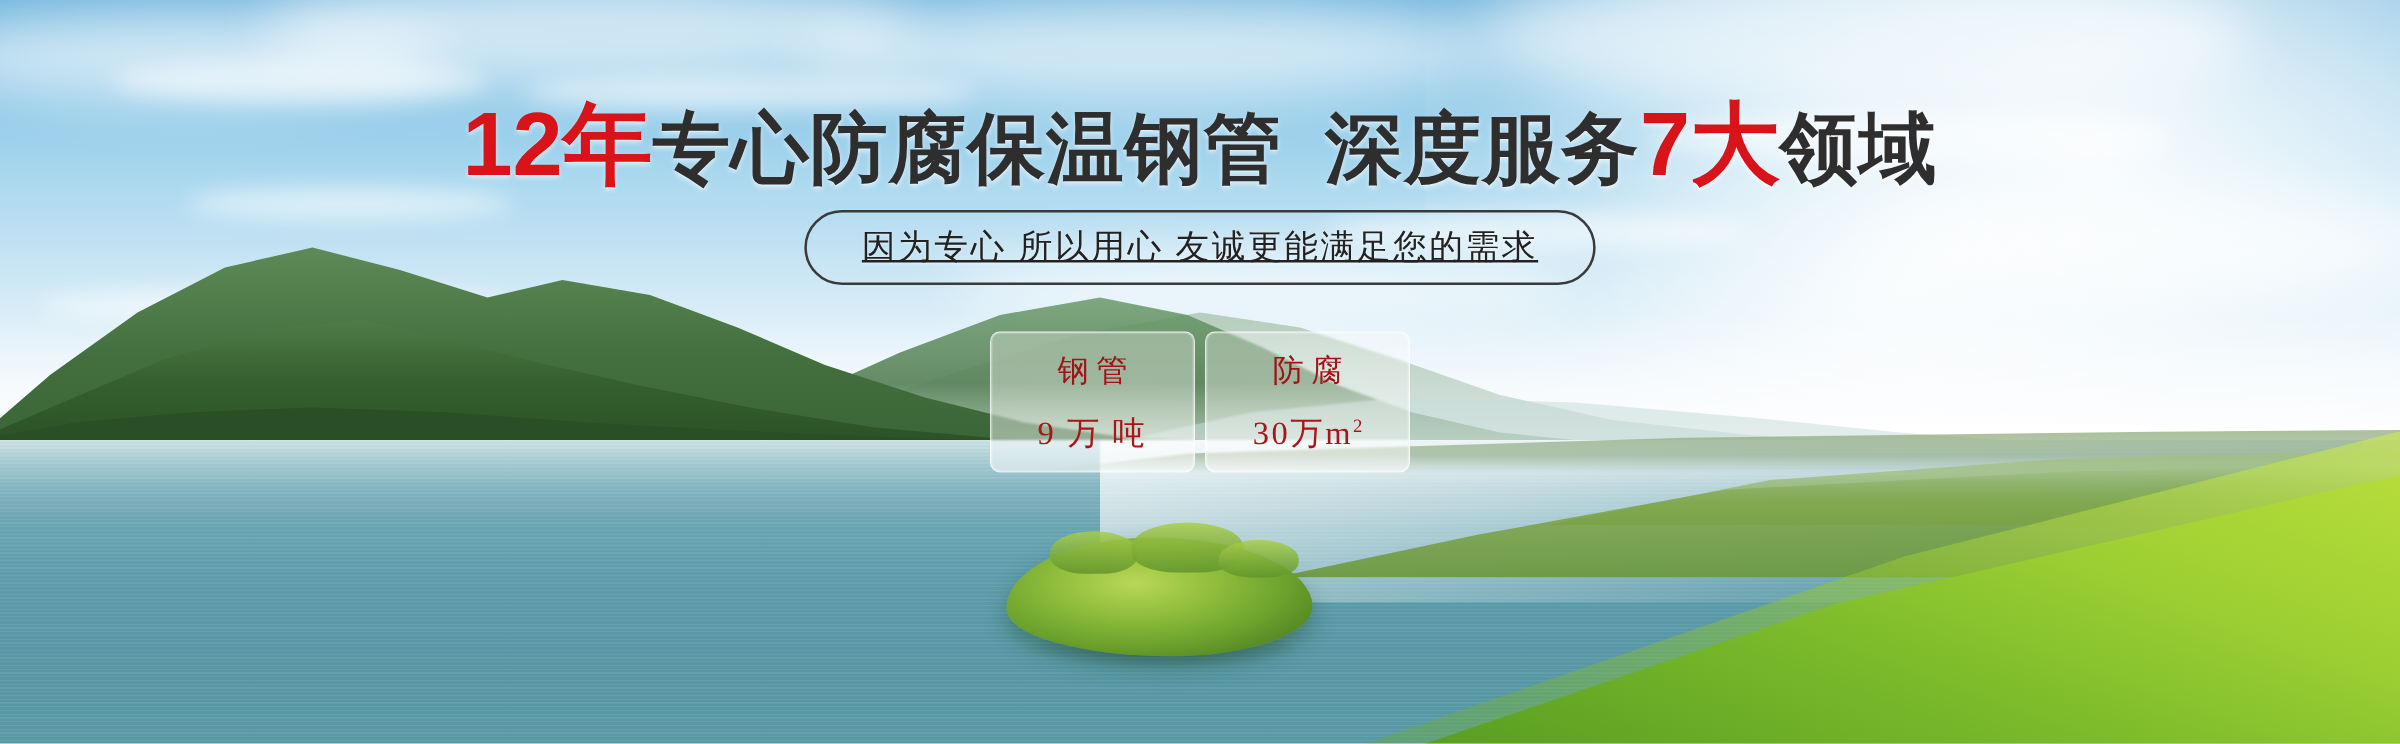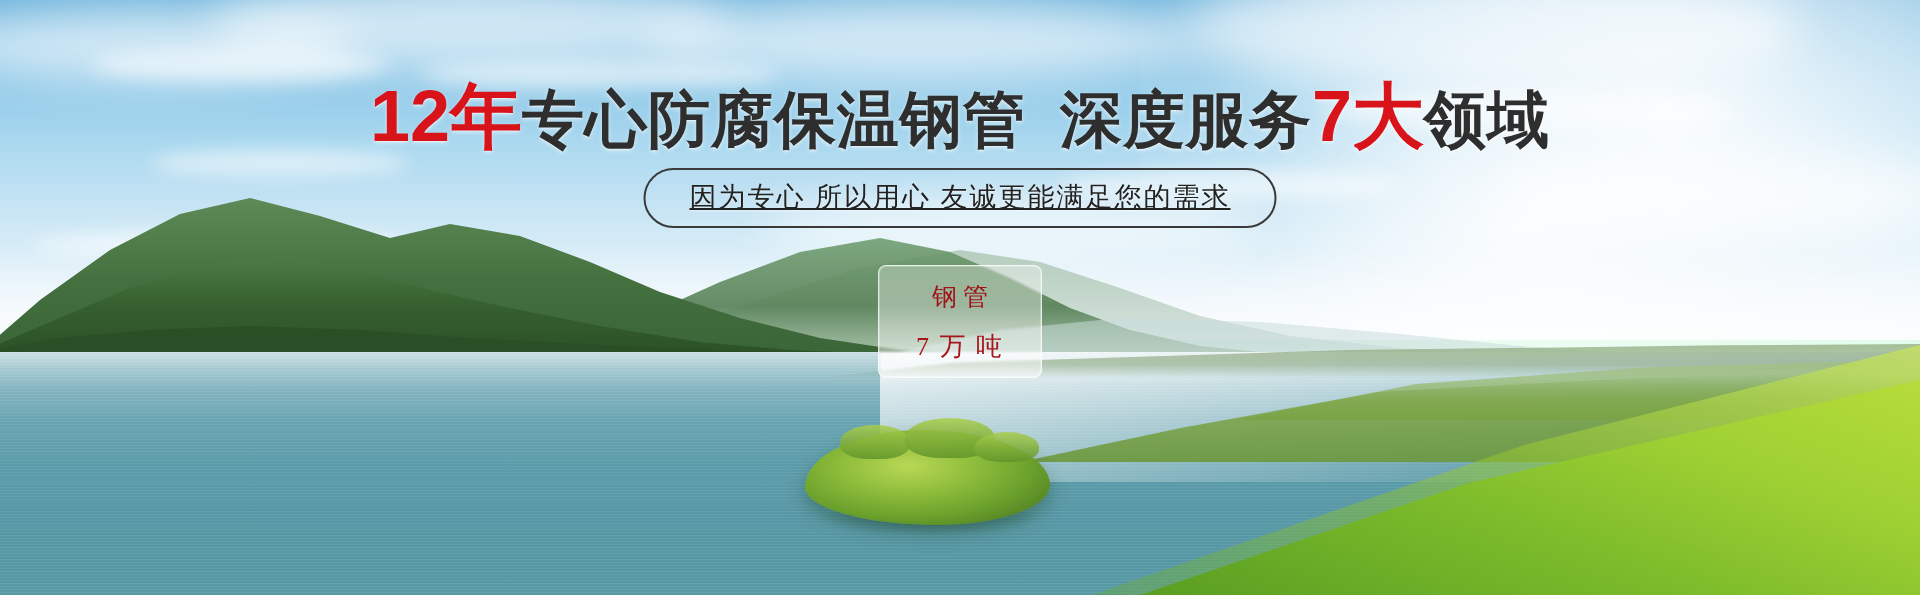--- a/index.html
+++ b/index.html
@@ -3,21 +3,21 @@
 <meta charset="utf-8">
 <style>
   * { margin:0; padding:0; box-sizing:border-box; }
   html,body { width:1920px; height:595px; overflow:hidden; }
   body { font-family:"Liberation Sans", sans-serif; background:#bfe0f2; }
 
   .banner {
     position:relative;
     width:1920px; height:595px;
     overflow:hidden;
-    background:#86efac;
+    background:#ffffff;
   }
 
   
   .sky {
     position:absolute; left:0; top:0; width:1920px; height:340px;
     background:
       linear-gradient(180deg,
         #6fb4dc 0%,
         #7cbde2 10%,
         #93cbe9 26%,
@@ -291,20 +291,24 @@
     <div class="headline">
       <span class="hl-red">12</span><span class="hl-red">年</span><span class="hl-dark">专心防腐保温钢管</span><span class="hl-gap"></span><span class="hl-dark">深度服务</span><span class="hl-red">7</span><span class="hl-red">大</span><span class="hl-dark">领域</span>
     </div>
 
     <div class="subtitle-pill">因为专心 所以用心  友诚更能满足您的需求</div>
 
     <div class="cards">
 
       <div class="stat-card">
         <div class="label">钢管</div>
-        <div class="value"><span>7 万 吨</span></div>
+        <div class="value"><span>9 万 吨</span></div>
       </div>
 
+      <div class="stat-card">
+        <div class="label">防腐</div>
+        <div class="value"><span>30万m</span><sup>2</sup></div>
+      </div>
 
 
     </div>
   </div>
 </div>
 
 </body></html>

